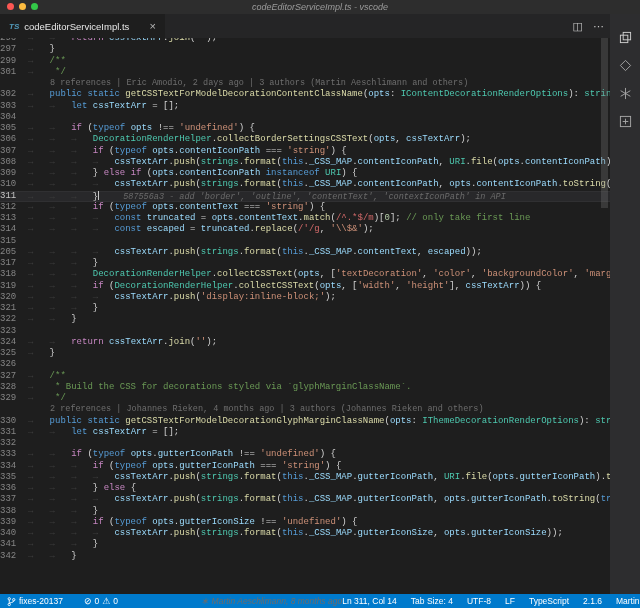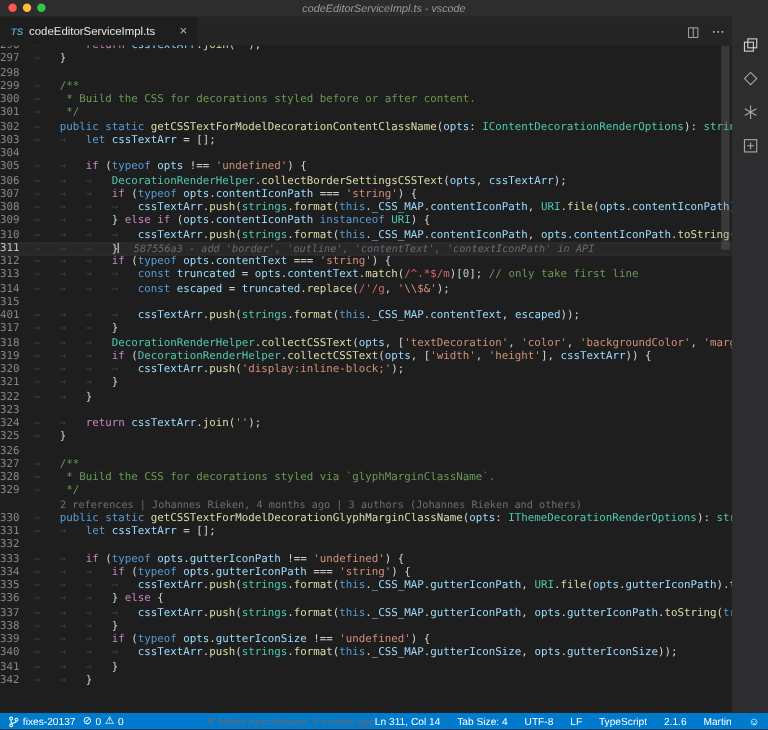--- a/index.html
+++ b/index.html
@@ -24,47 +24,47 @@
          padding:0 9px; min-width:165px; font-size:9.5px; color:#e8e8e8; }
   .ts-badge { color:#519aba; font-size:8px; font-weight:bold;font-style:italic; }
   .tab-close { margin-left:auto; color:#b8b8b8; font-size:11px; line-height:1; cursor:default; }
   .editor-actions { position:absolute; right:6px; top:0; height:24px;
                     display:flex; align-items:center; gap:10px; color:#c5c5c5; font-size:11px; }
 
   
   .editor { height:556px; position:relative; overflow:hidden; background:#1e1e1e; }
   .code { position:absolute; top:-5px; left:0; right:0;
           font-family:"DejaVu Sans Mono", monospace; font-size:9px; }
-  .row { display:flex; height:11.25px; line-height:11.25px; }
+  .row { display:flex; height:11.25px; line-height:11.25px;font-family:Liberation Mono, monospace; }
   .row.current { background:#28282a; box-shadow: inset 0 1px 0 #303032, inset 0 -1px 0 #303032; }
   .gutter { width:28px; flex:none; text-align:right; padding-right:12px;
             color:#858585; font-size:9px; }
   .gutter.cur { color:#c6c6c6; }
   .content { flex:1; min-width:0; overflow:hidden; white-space:pre; }
   .tk-kw   { color:#569cd6; } .tk-ctrl { color:#c586c0; } .tk-fn  { color:#dcdcaa; }
   .tk-type { color:#4ec9b0; } .tk-var  { color:#9cdcfe; } .tk-str { color:#ce9178; }
   .tk-cmt  { color:#6a9955; } .tk-rgx  { color:#d16969; } .tk-pun { color:#d4d4d4; }
   .tk-num  { color:#b5cea8; } .tk-ws   { color:#3d3d3d; }
   .row.lens .content { color:#6e6e6e; font-size:8.5px; padding-left:22px; }
-  .blame { color:#6b6b6b; font-style:italic; margin-left:12px; font-size:8.5px; }
+  .blame { color:#6b6b6b; font-style:italic; margin-left:24px; font-size:8.5px; }
   .caret { display:inline-block; width:1px; height:9px; background:#c8c8c8; vertical-align:-1px; }
   .scroll-thumb { position:absolute; right:2px; top:0; width:7px; height:170px;
                   background:rgba(121,121,121,0.30); }
 
   
   .rightbar { width:30px; background:#2d2d2f; display:flex; flex-direction:column;
               align-items:center; padding-top:16px; gap:14px; }
   .rb-icon { color:#a8a8a8; width:14px; height:14px; display:flex;
              align-items:center; justify-content:center; }
   .rb-icon:first-child { color:#d0d0d0; }
 
   
   .statusbar { height:14px; background:#007acc; color:#ffffff; font-size:8.5px;
                display:flex; align-items:center; padding:0 7px; }
-  .sb-left { display:flex; align-items:flex-start; gap:6px; }
+  .sb-left { display:flex; align-items:center; gap:21px; }
   .sb-item { display:flex; align-items:center; gap:3px; white-space:nowrap; }
   .sb-item.blame { margin-left:62px; }
   .sb-right { margin-left:auto; display:flex; align-items:center; gap:14px; }
   .sb-glyph { font-size:9px; line-height:1; }
   svg { display:block; }
 </style>
 </head>
 <body>
 
 <div class="titlebar">
@@ -95,34 +95,30 @@
       <div class="code">
           <div class="row">
             <span class="gutter">296</span>
             <span class="content"><span class="tk-ws">→   →   </span><span class="tk-ctrl">return </span><span class="tk-var">cssTextArr</span><span class="tk-pun">.</span><span class="tk-fn">join</span><span class="tk-pun">(</span><span class="tk-str">''</span><span class="tk-pun">);</span></span>
           </div>
           <div class="row">
             <span class="gutter">297</span>
             <span class="content"><span class="tk-ws">→   </span><span class="tk-pun">}</span></span>
           </div>
           <div class="row">
-            <span class="gutter">298</span>
-            <span class="content"></span>
-          </div>
-          <div class="row">
             <span class="gutter">299</span>
             <span class="content"><span class="tk-ws">→   </span><span class="tk-cmt">/**</span></span>
           </div>
           <div class="row">
-            <span class="gutter">300</span>
-            <span class="content"><span class="tk-ws">→   </span><span class="tk-cmt"> * Build the CSS for decorations styled before or after content.</span></span>
-          </div>
-          <div class="row">
             <span class="gutter">301</span>
             <span class="content"><span class="tk-ws">→   </span><span class="tk-cmt"> */</span></span>
+          </div>
+          <div class="row lens">
+            <span class="gutter"></span>
+            <span class="content">8 references | Eric Amodio, 2 days ago | 3 authors (Martin Aeschlimann and others)</span>
           </div>
           <div class="row">
             <span class="gutter">302</span>
             <span class="content"><span class="tk-ws">→   </span><span class="tk-kw">public static </span><span class="tk-fn">getCSSTextForModelDecorationContentClassName</span><span class="tk-pun">(</span><span class="tk-var">opts</span><span class="tk-pun">: </span><span class="tk-type">IContentDecorationRenderOptions</span><span class="tk-pun">): </span><span class="tk-type">string</span></span>
           </div>
           <div class="row">
             <span class="gutter">303</span>
             <span class="content"><span class="tk-ws">→   →   </span><span class="tk-kw">let </span><span class="tk-var">cssTextArr</span><span class="tk-pun"> = [];</span></span>
           </div>
           <div class="row">
@@ -167,21 +163,21 @@
           </div>
           <div class="row">
             <span class="gutter">314</span>
             <span class="content"><span class="tk-ws">→   →   →   →   </span><span class="tk-kw">const </span><span class="tk-var">escaped</span><span class="tk-pun"> = </span><span class="tk-var">truncated</span><span class="tk-pun">.</span><span class="tk-fn">replace</span><span class="tk-pun">(</span><span class="tk-rgx">/'/g</span><span class="tk-pun">, </span><span class="tk-str">'\\$&amp;'</span><span class="tk-pun">);</span></span>
           </div>
           <div class="row">
             <span class="gutter">315</span>
             <span class="content"></span>
           </div>
           <div class="row">
-            <span class="gutter">401</span>
+            <span class="gutter">205</span>
             <span class="content"><span class="tk-ws">→   →   →   →   </span><span class="tk-var">cssTextArr</span><span class="tk-pun">.</span><span class="tk-fn">push</span><span class="tk-pun">(</span><span class="tk-type">strings</span><span class="tk-pun">.</span><span class="tk-fn">format</span><span class="tk-pun">(</span><span class="tk-kw">this</span><span class="tk-pun">.</span><span class="tk-var">_CSS_MAP</span><span class="tk-pun">.</span><span class="tk-var">contentText</span><span class="tk-pun">, </span><span class="tk-var">escaped</span><span class="tk-pun">));</span></span>
           </div>
           <div class="row">
             <span class="gutter">317</span>
             <span class="content"><span class="tk-ws">→   →   →   </span><span class="tk-pun">}</span></span>
           </div>
           <div class="row">
             <span class="gutter">318</span>
             <span class="content"><span class="tk-ws">→   →   →   </span><span class="tk-type">DecorationRenderHelper</span><span class="tk-pun">.</span><span class="tk-fn">collectCSSText</span><span class="tk-pun">(</span><span class="tk-var">opts</span><span class="tk-pun">, [</span><span class="tk-str">'textDecoration'</span><span class="tk-pun">, </span><span class="tk-str">'color'</span><span class="tk-pun">, </span><span class="tk-str">'backgroundColor'</span><span class="tk-pun">, </span><span class="tk-str">'margin'</span></span>
           </div>

